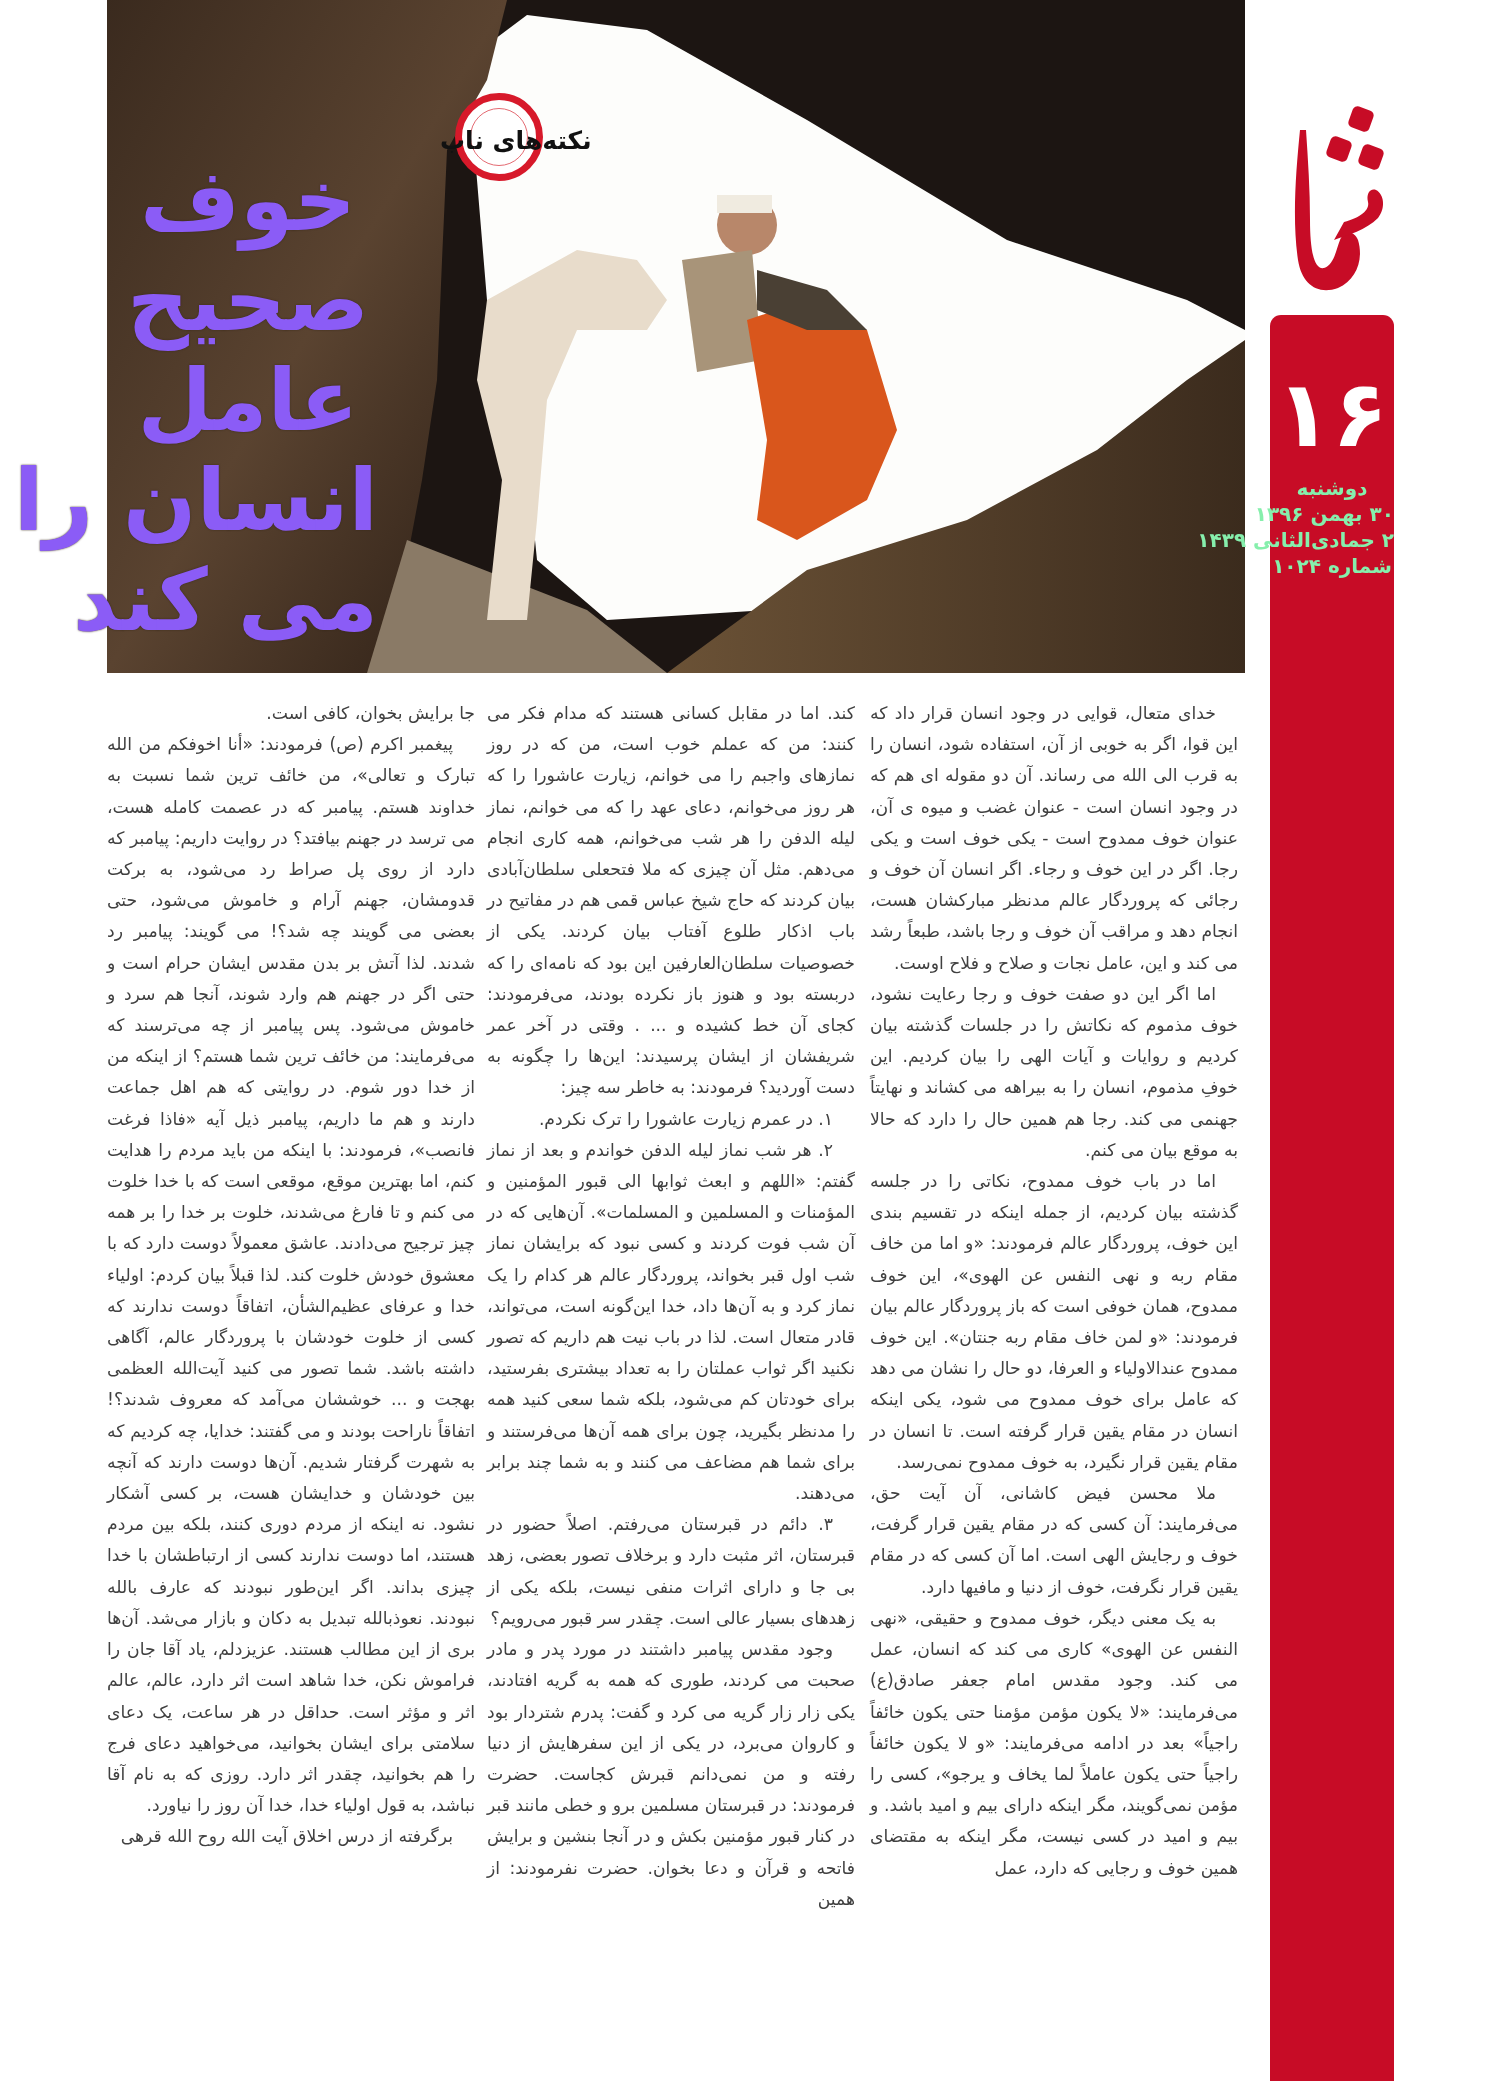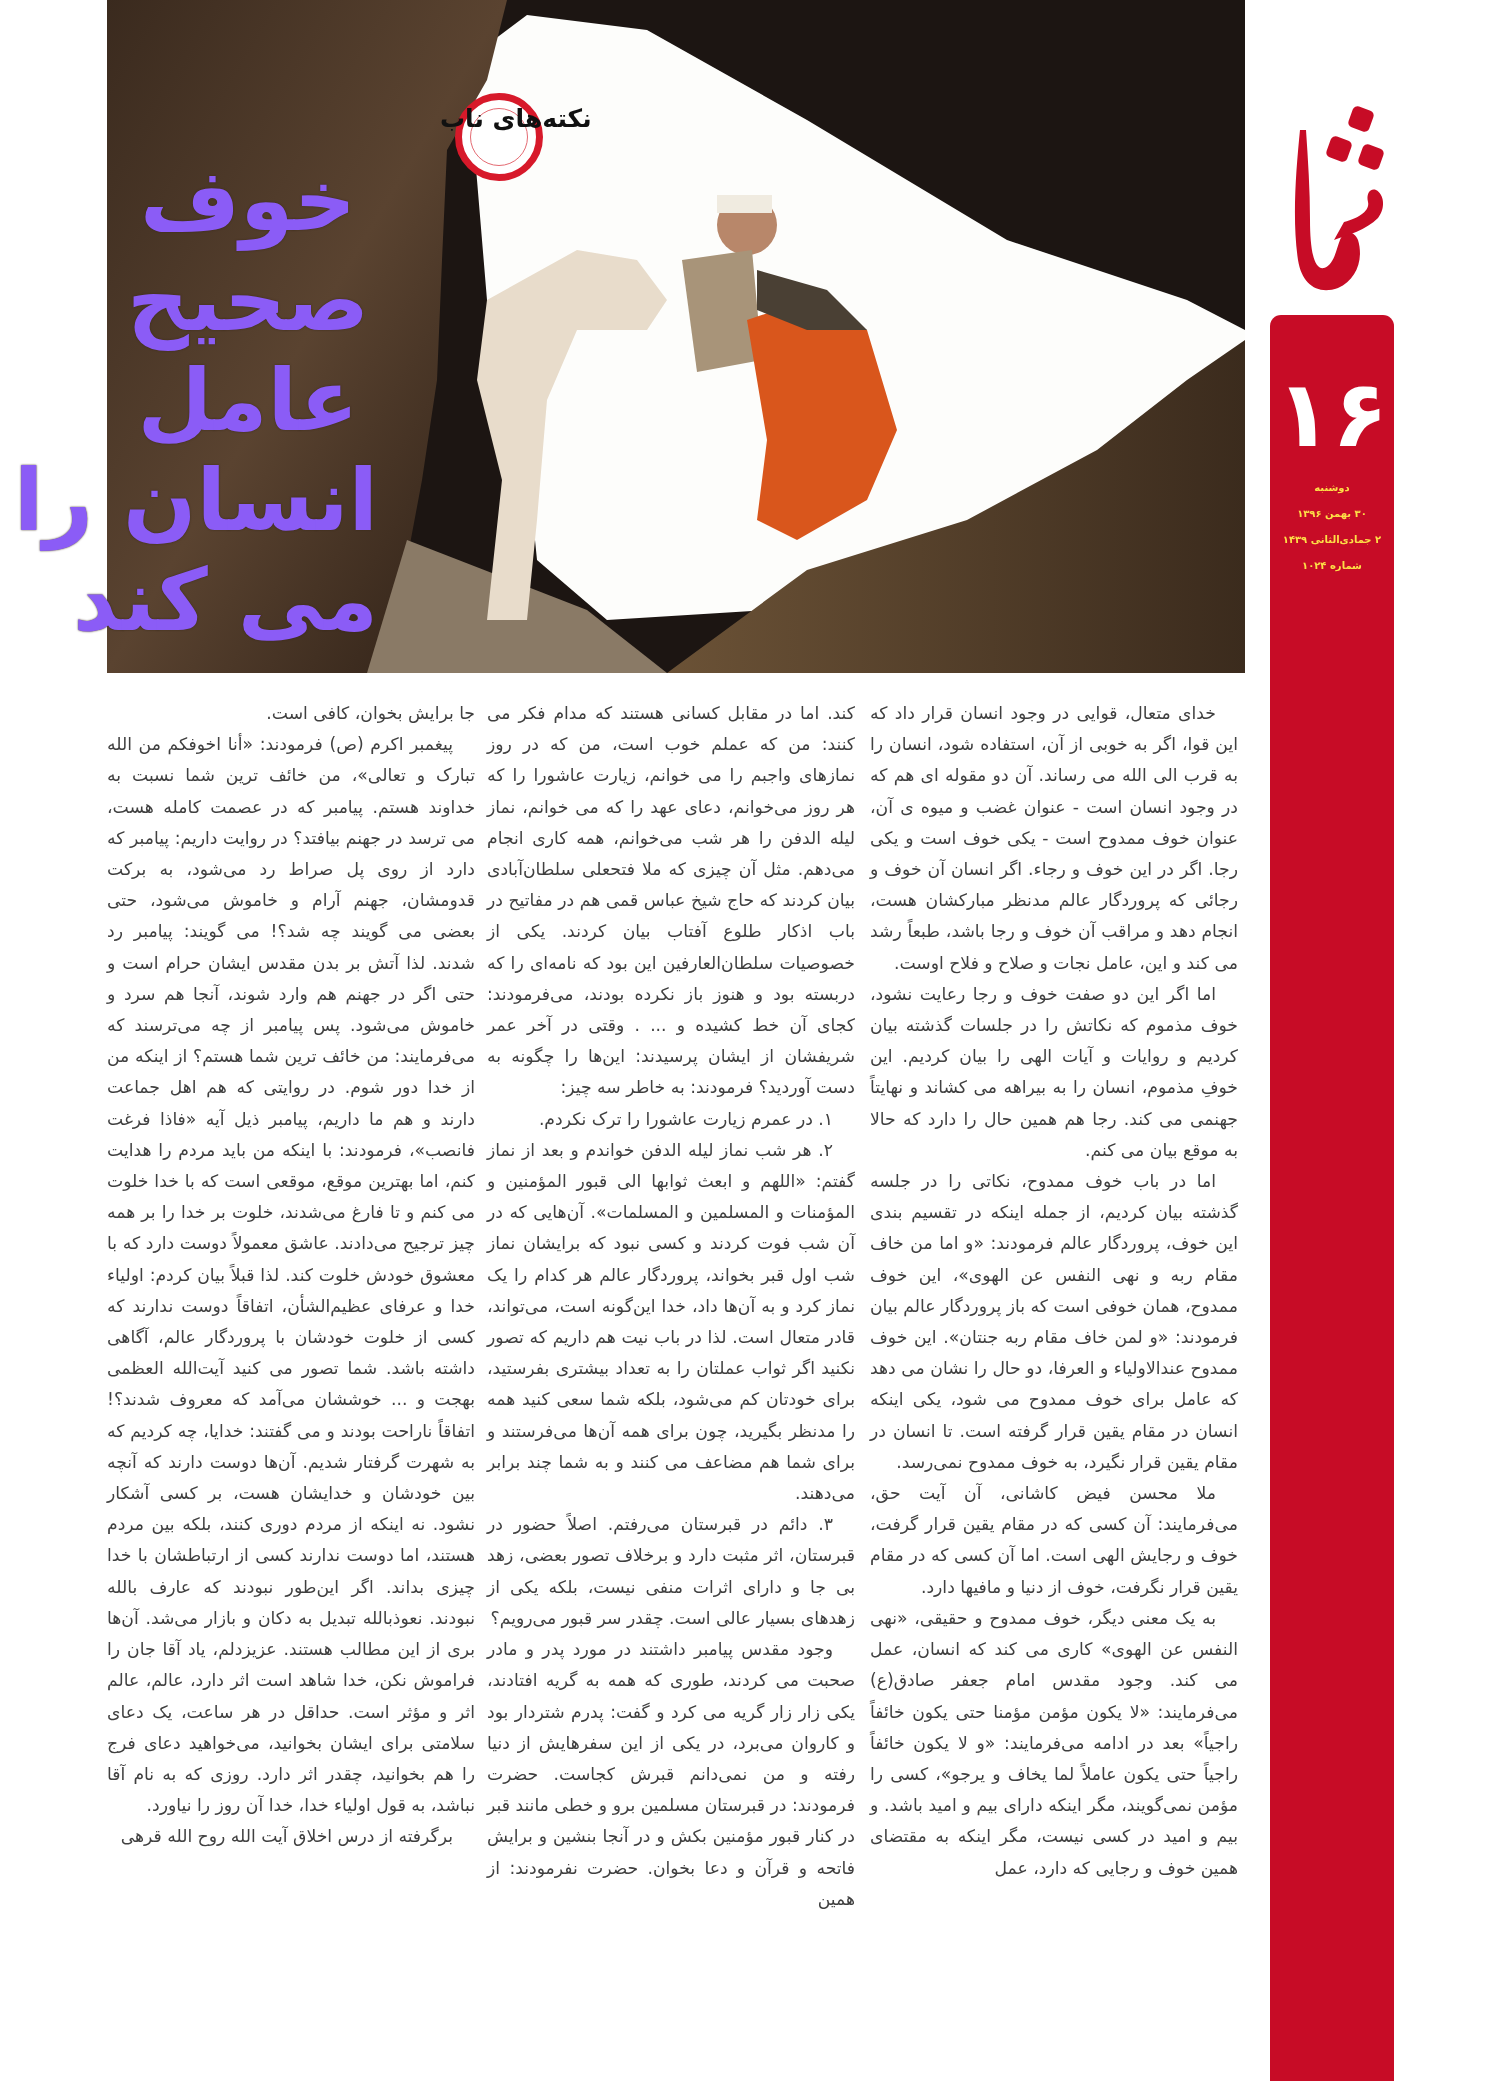--- a/index.html
+++ b/index.html
@@ -7,36 +7,36 @@
          font-family: "DejaVu Sans", "Liberation Sans", sans-serif; color: #111; }
 
   
   .hero { position: absolute; left: 107px; top: 0; width: 1138px; height: 673px; overflow: hidden;
           background: #1a1411; }
   .hero svg { position: absolute; left: 0; top: 0; width: 100%; height: 100%; }
 
   .badge { position: absolute; left: 455px; top: 93px; width: 88px; height: 88px;
            border-radius: 50%; border: 7px solid #d7192a; background: #fff; box-sizing: border-box; }
   .badge::after { content: ""; position: absolute; inset: 8px; border-radius: 50%; border: 1px solid #e46a72; }
-  .badge-label { position: absolute; left: 440px; top: 104px; font-weight: bold; font-size: 25px;
+  .badge-label { position: absolute; left: 440px; top: 126px; font-weight: bold; font-size: 25px;
                  color: #111; direction: rtl; white-space: nowrap; background: transparent; z-index: 3; }
 
   .headline { position: absolute; left: 118px; top: 150px; width: 260px; direction: rtl; text-align: center;
               z-index: 3; }
   .headline div { font-family: "DejaVu Sans", sans-serif; font-weight: bold; font-size: 86px;
                   line-height: 100px; color: #8b5cf6; text-shadow: 0 0 2px #3a2a1a; white-space: nowrap; }
 
   
   .logo { position: absolute; left: 1278px; top: 90px; width: 112px; height: 210px; }
   .sidebar { position: absolute; left: 1270px; top: 315px; width: 124px; height: 1864px;
              background: #c70c26; border-radius: 11px; }
   .page-num { position: absolute; left: 0; right: 0; top: 50px; text-align: center; color: #fff;
               font-size: 92px; font-weight: bold; line-height: 100px; direction: rtl; }
-  .meta { position: absolute; left: 0; right: 0; top: 160px; text-align: center; color: #fde047;
-          font-size: 10px; line-height: 26px; direction: rtl; font-weight: bold; }
+  .meta { position: absolute; left: 0; right: 0; top: 160px; text-align: center; color: #86efac;
+          font-size: 20px; line-height: 26px; direction: rtl; font-weight: bold; }
   .meta div { white-space: nowrap; }
 
   
   .col { position: absolute; top: 698px; width: 368px; direction: rtl; text-align: justify;
          font-family: "DejaVu Sans", sans-serif; font-size: 17.2px; line-height: 31.2px; color: #404040; }
   .col p { margin: 0; text-indent: 0; }
   .col p.indent { text-indent: 22px; }
   .col-1 { left: 870px; }
   .col-2 { left: 487px; }
   .col-3 { left: 107px; }

